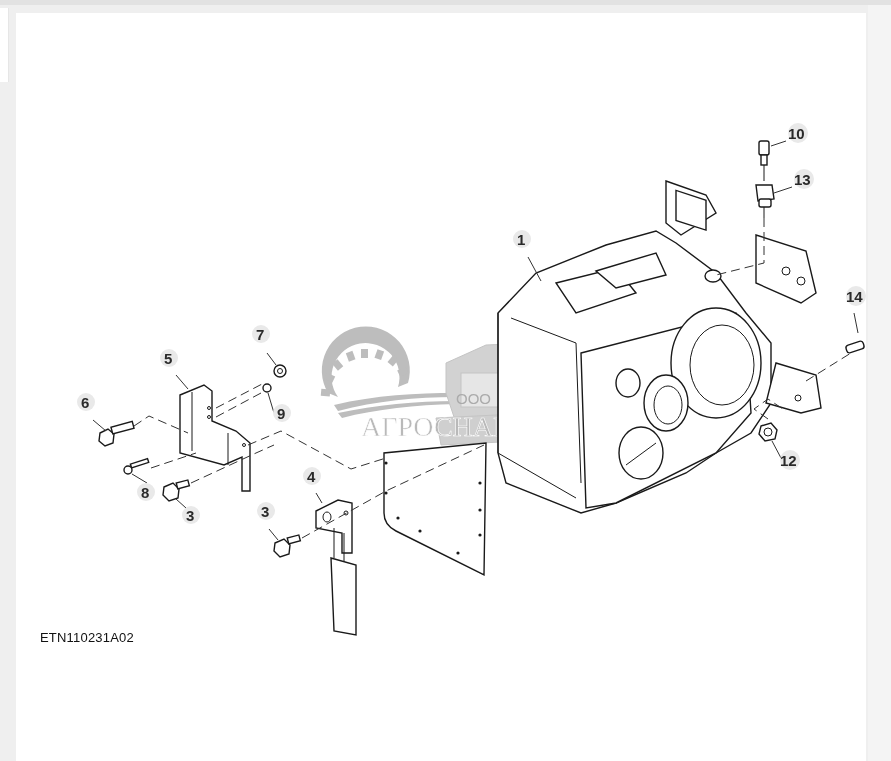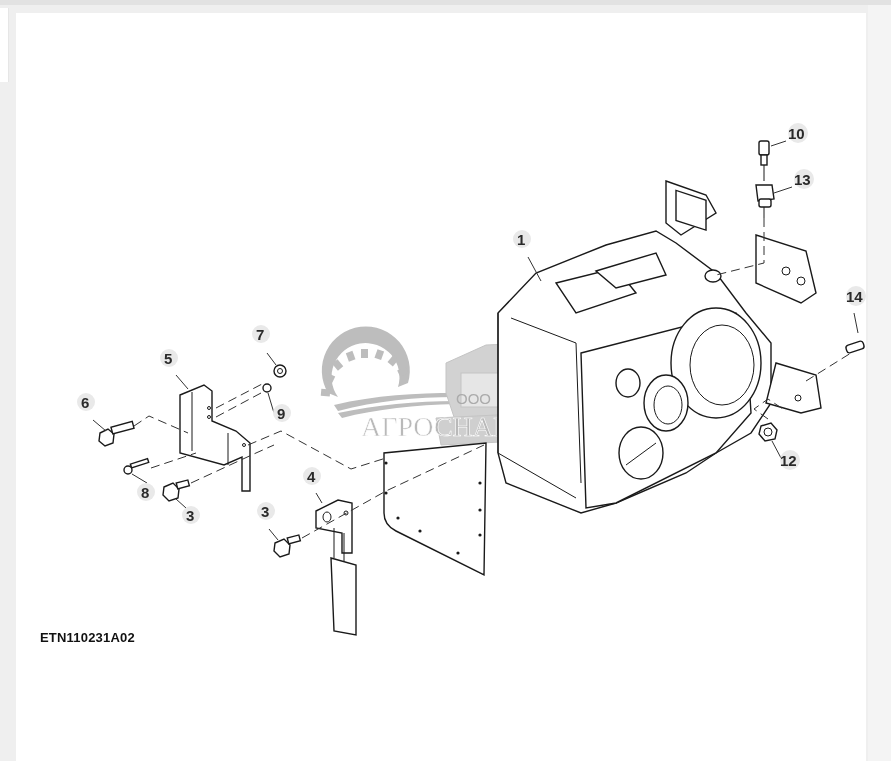--- a/index.html
+++ b/index.html
@@ -23,21 +23,21 @@
   }
   .canvas {
     position: absolute; left: 16px; top: 13px; width: 850px; height: 748px;
     background: #ffffff;
   }
   .diagram {
     position: absolute; left: 0; top: 0; width: 850px; height: 748px;
   }
   .diagram-id {
     position: absolute; left: 24px; top: 617px;
-    font-size: 13px; font-weight: bold; color: #111;
+    font-size: 13px; font-weight: normal; color: #111;
     letter-spacing: 0.2px;
   }
   .callout {
     font-family: "Liberation Sans", sans-serif;
     font-weight: bold; font-size: 15px; fill: #2a2a2a;
   }
   .callout-bg { fill: #e9e9e9; }
   .part { fill: #ffffff; stroke: #1a1a1a; stroke-width: 1.4; }
   .part-thin { fill: none; stroke: #1a1a1a; stroke-width: 1; }
   .leader { stroke: #333; stroke-width: 1; fill: none; }

